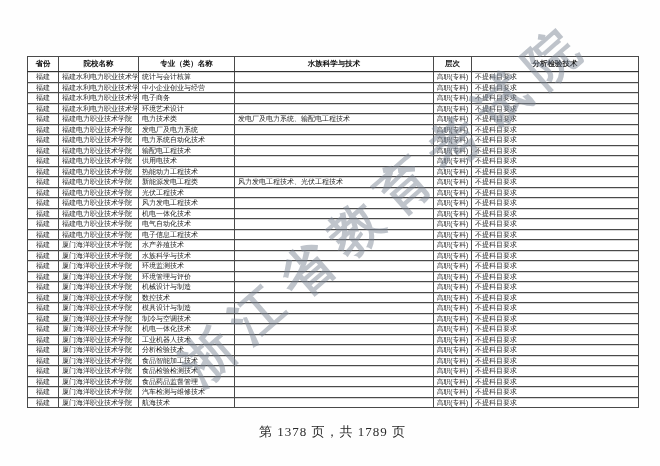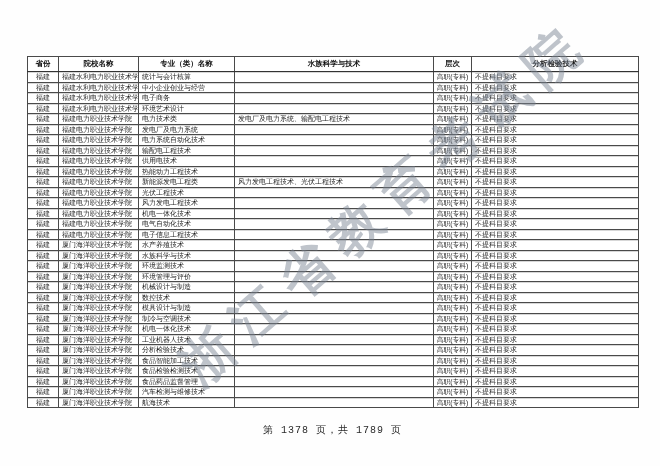--- a/index.html
+++ b/index.html
@@ -59,22 +59,22 @@
     color:rgba(122,132,146,0.48);
     transform:rotate(-41deg);
     pointer-events:none;
     z-index:3;
   }
   .footer {
     position:absolute;
     left:27px; top:423px;
     width:611px;
     text-align:center;
-    font-family:Liberation Mono, monospace;
-    font-size:10px;
+    font-family:Liberation Serif, serif;
+    font-size:13px;
     color:#2a2a2a;
     letter-spacing:1px;
     z-index:2;
   }
 </style>
 </head>
 <body>
 
 <div class="page">
 

